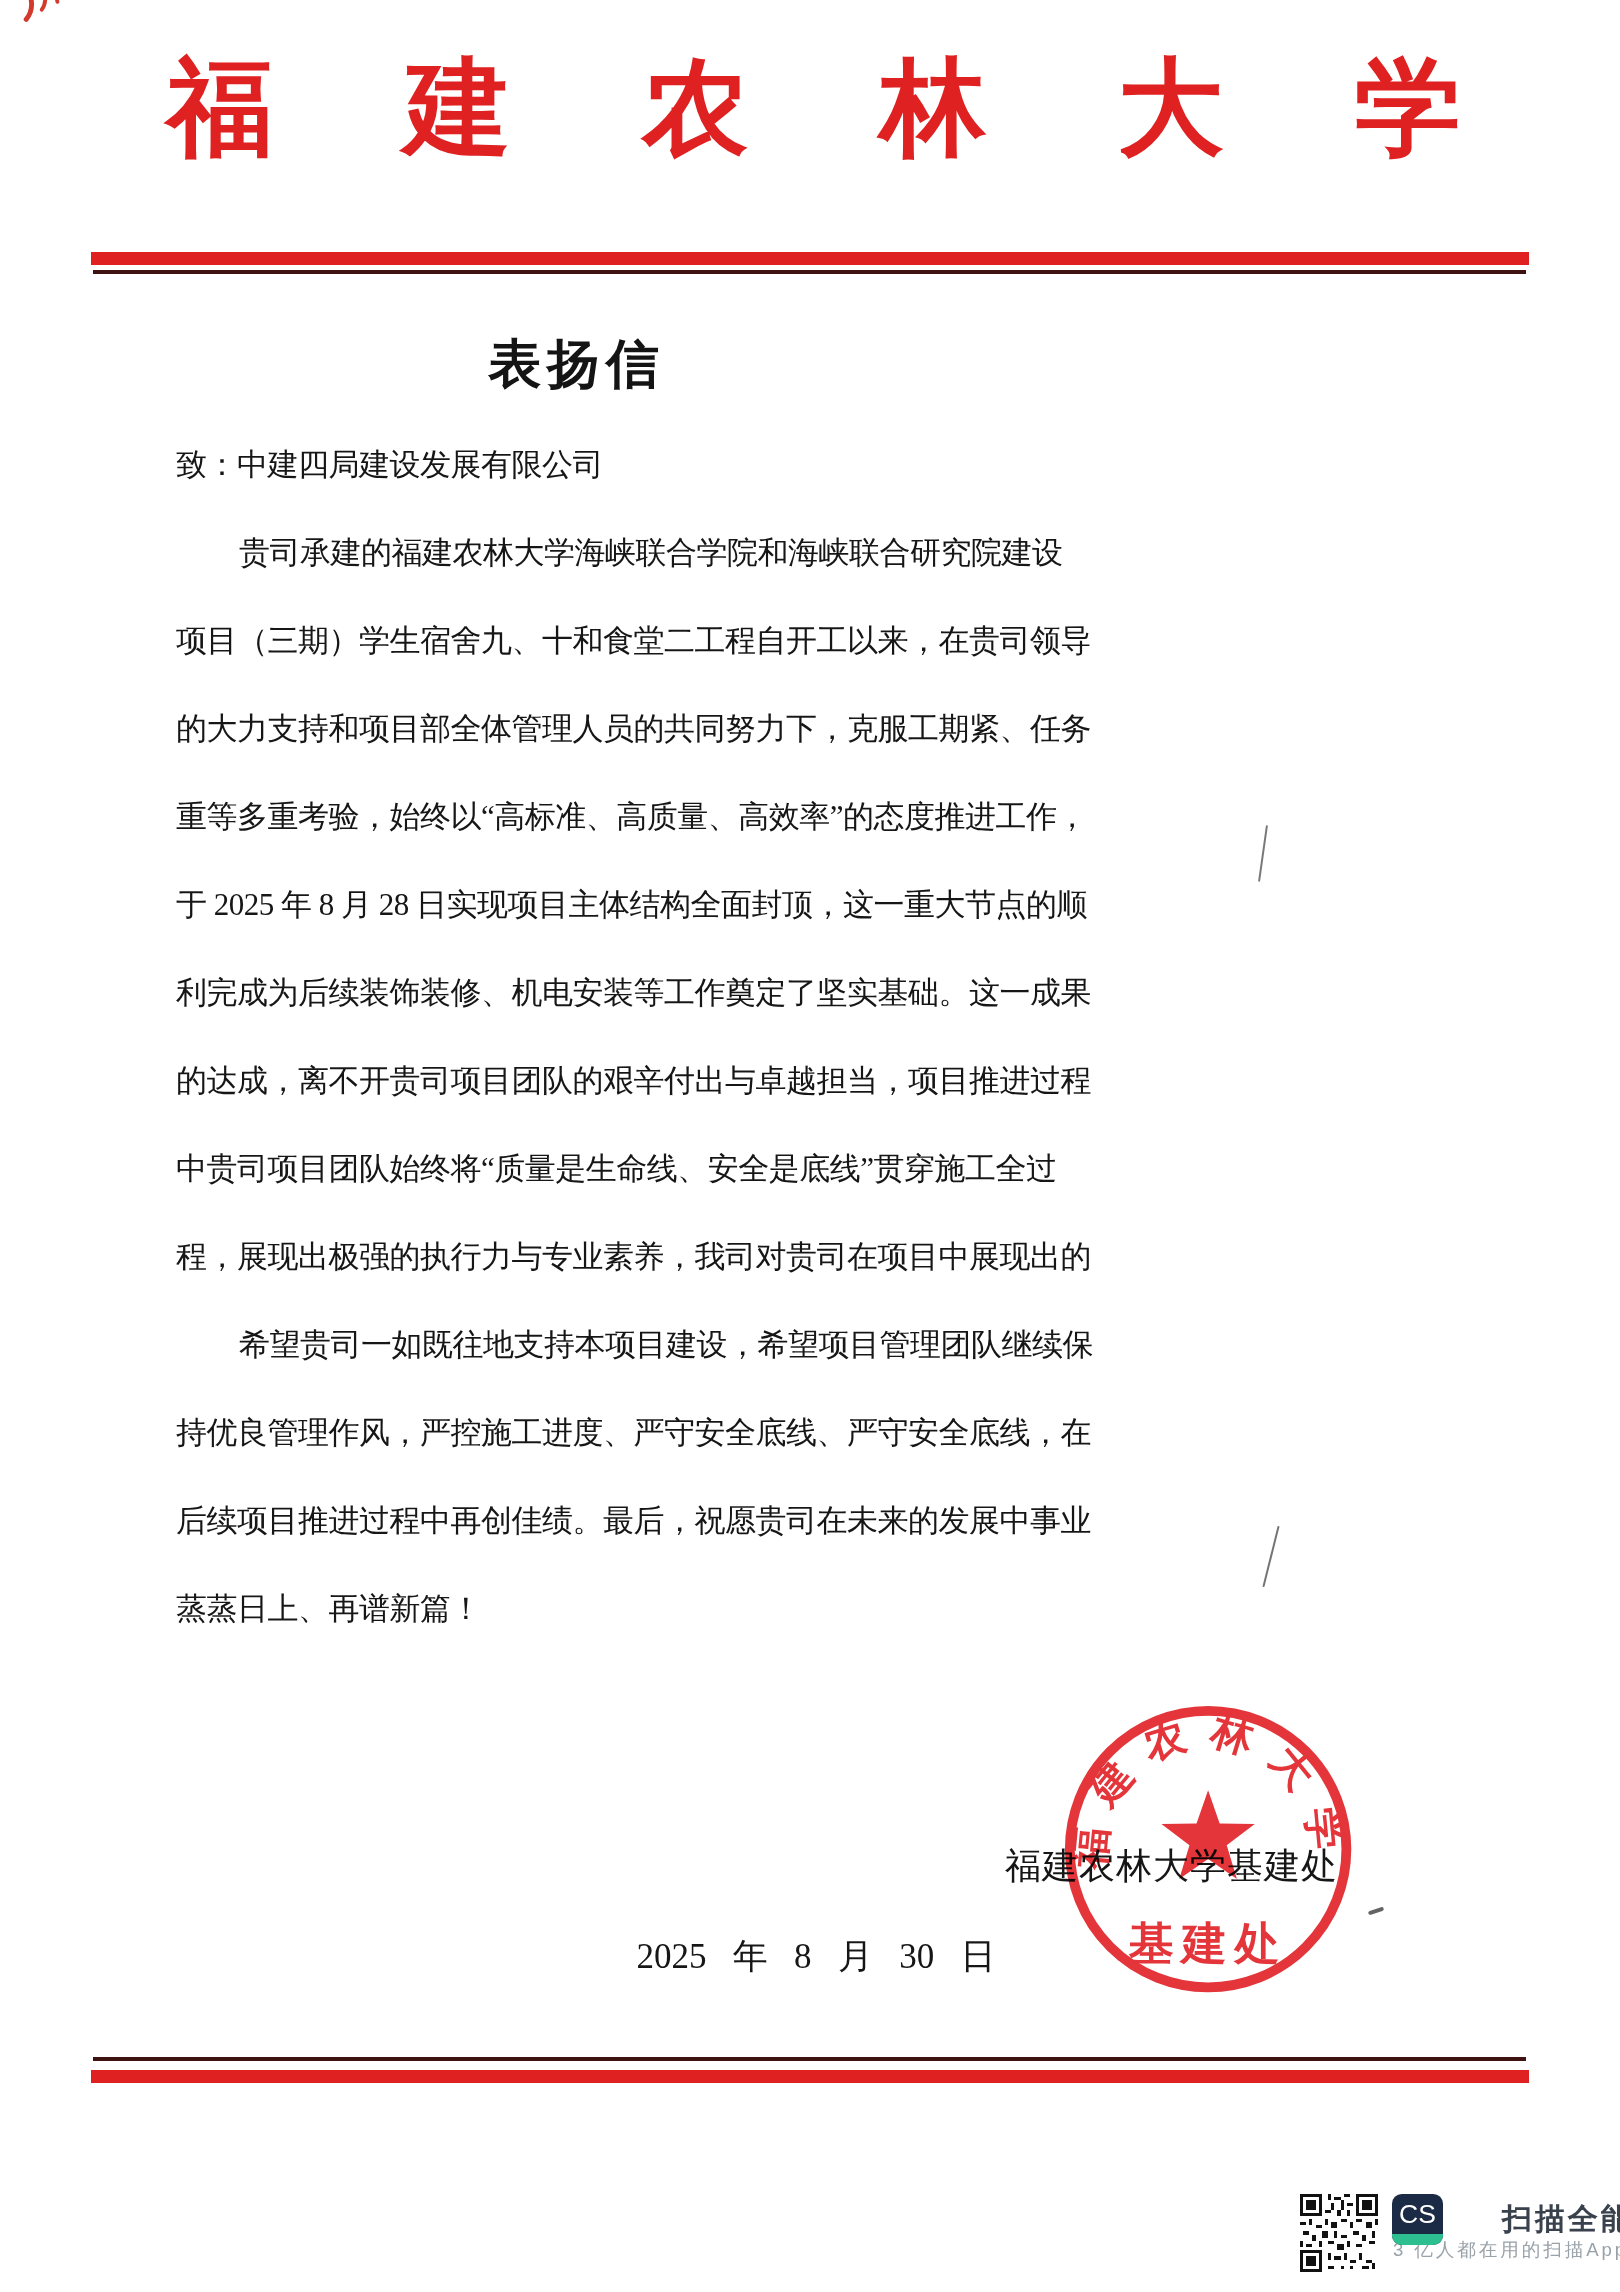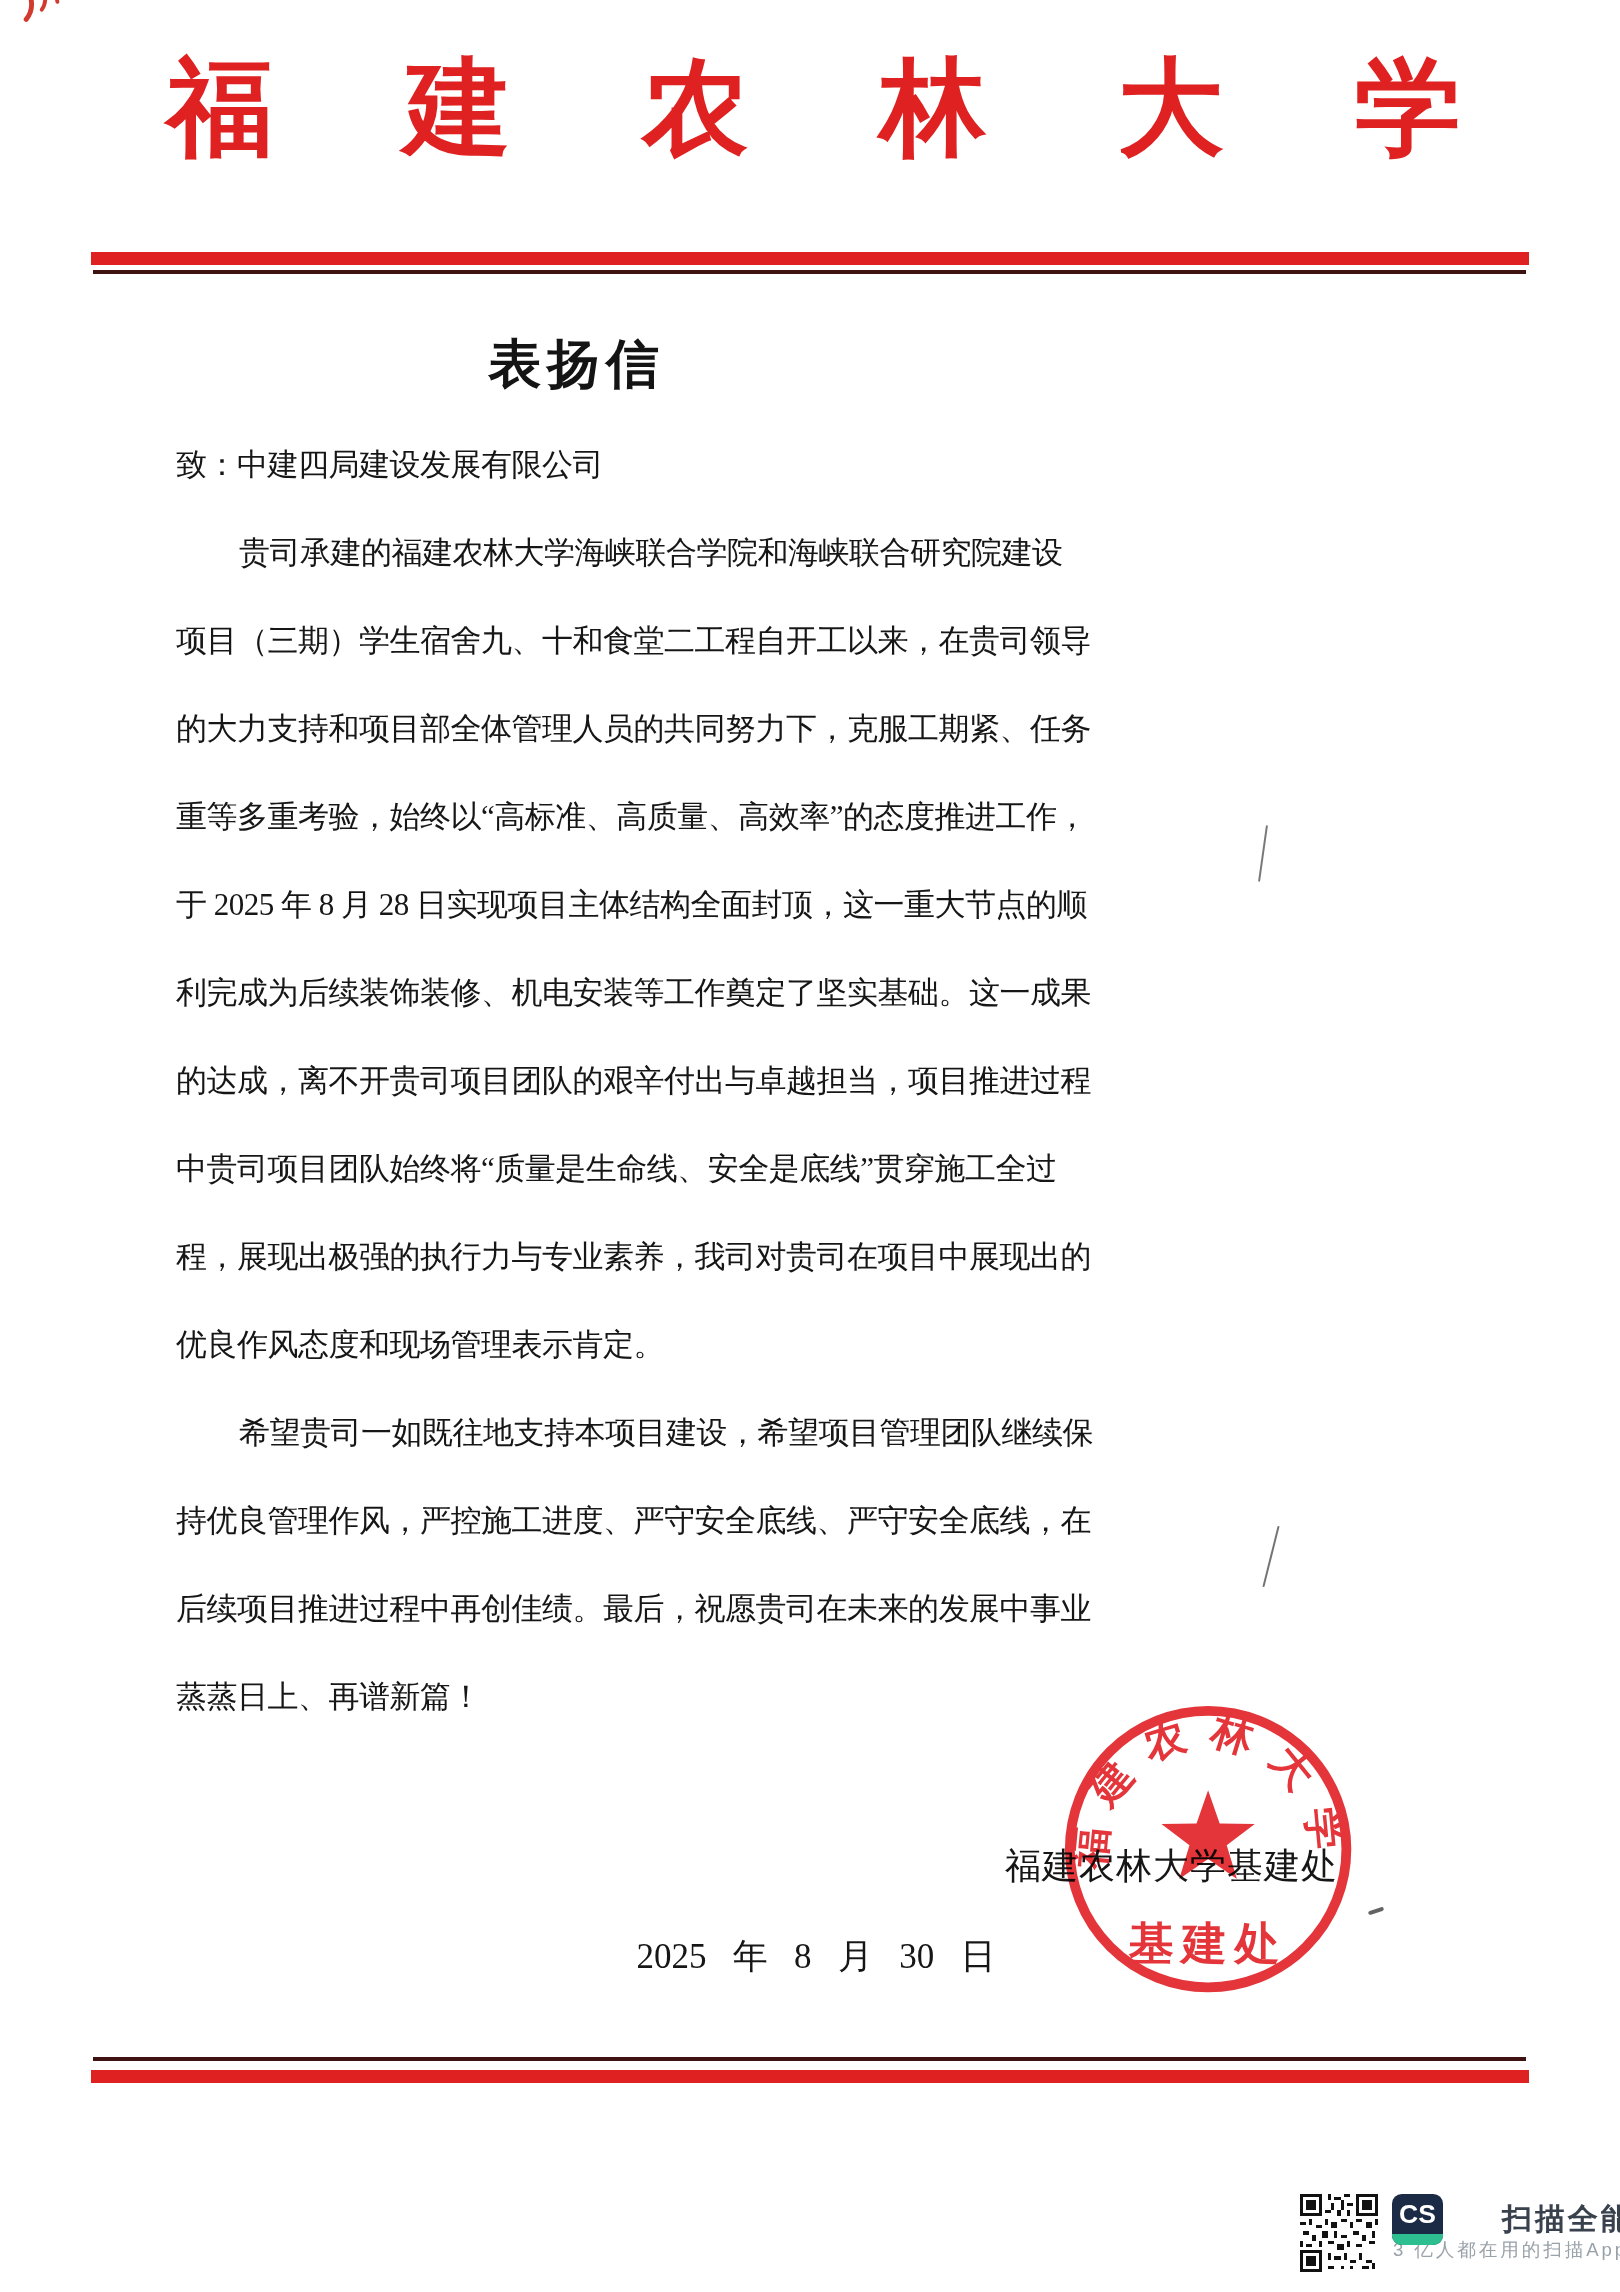--- a/index.html
+++ b/index.html
@@ -59,21 +59,21 @@
   .pen-mark1{position:absolute;left:1262px;top:825px;width:2px;height:57px;background:#4c4c4c;transform:rotate(8deg);border-radius:2px;opacity:.75;}
   .pen-mark2{position:absolute;left:1270px;top:1525px;width:2px;height:63px;background:#454545;transform:rotate(14deg);border-radius:2px;opacity:.75;}
   .pen-mark3{position:absolute;left:1368px;top:1909px;width:15.7px;height:3.9px;background:#3c3c3c;transform:rotate(-18deg);border-radius:2px;opacity:.8;}
   
   .qr{position:absolute;left:1300px;top:2194px;width:78px;height:78px;}
   .cs-logo{
     position:absolute;left:1392px;top:2194px;width:51px;height:51px;border-radius:9.8px;
     background:#1c2b45;overflow:hidden;z-index:2;
   }
   .cs-text{
-    display:block;color:#ffffff;font-weight:bold;font-size:26.5px;text-align:center;line-height:40px;
+    display:block;color:#ffffff;font-weight:normal;font-size:26.5px;text-align:center;line-height:40px;
     font-family:"Liberation Sans","DejaVu Sans",sans-serif;letter-spacing:0px;
   }
   .cs-bar{position:absolute;bottom:0;left:0;width:100%;height:10.8px;background:#2ebf91;}
   .brand-name{
     position:absolute;left:1457px;top:2197px;font-size:30px;line-height:43px;color:#39414d;
     letter-spacing:2.9px;font-family:"Liberation Sans","DejaVu Sans",sans-serif;font-weight:600;white-space:nowrap;margin-left:45px;
   }
   .tagline{
     position:absolute;left:1393px;top:2237px;font-size:18.6px;line-height:25.5px;color:#99a1a9;
     letter-spacing:2.9px;font-family:"Liberation Sans","DejaVu Sans",sans-serif;white-space:nowrap;
@@ -105,21 +105,20 @@
     <div class="line">致：中建四局建设发展有限公司</div>
     <div class="line indent-first">贵司承建的福建农林大学海峡联合学院和海峡联合研究院建设</div>
     <div class="line">项目（三期）学生宿舍九、十和食堂二工程自开工以来，在贵司领导</div>
     <div class="line">的大力支持和项目部全体管理人员的共同努力下，克服工期紧、任务</div>
     <div class="line">重等多重考验，始终以“高标准、高质量、高效率”的态度推进工作，</div>
     <div class="line">于 2025 年 8 月 28 日实现项目主体结构全面封顶，这一重大节点的顺</div>
     <div class="line">利完成为后续装饰装修、机电安装等工作奠定了坚实基础。这一成果</div>
     <div class="line">的达成，离不开贵司项目团队的艰辛付出与卓越担当，项目推进过程</div>
     <div class="line">中贵司项目团队始终将“质量是生命线、安全是底线”贯穿施工全过</div>
     <div class="line">程，展现出极强的执行力与专业素养，我司对贵司在项目中展现出的</div>
-    <div class="line">优良作风态度和现场管理表示肯定。</div>
     <div class="line indent-first">希望贵司一如既往地支持本项目建设，希望项目管理团队继续保</div>
     <div class="line">持优良管理作风，严控施工进度、严守安全底线、严守安全底线，在</div>
     <div class="line">后续项目推进过程中再创佳绩。最后，祝愿贵司在未来的发展中事业</div>
     <div class="line">蒸蒸日上、再谱新篇！</div>
   </div>
 
 <div class="sign">福建农林大学基建处</div>
 <div class="date">2025 年 8 月 30 日</div>
 
 <svg class="stamp" width="304" height="304" viewBox="0 0 310 310">

